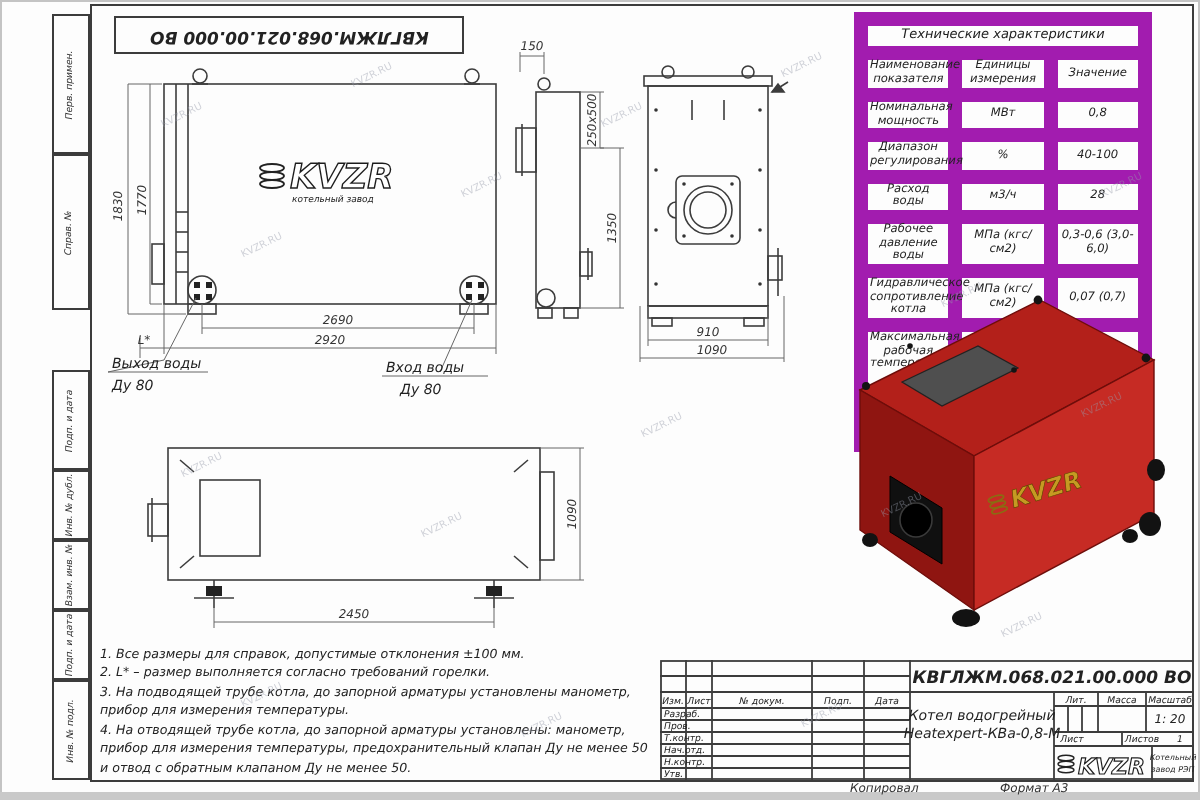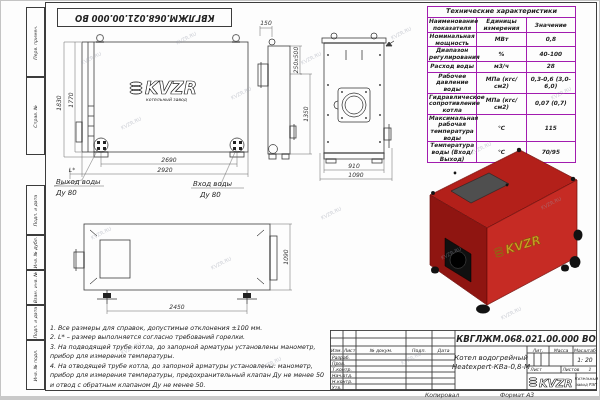--- a/index.html
+++ b/index.html
@@ -10,21 +10,21 @@
   .bottom-band{left:0;top:396px;width:600px;height:4px;background:#c9c9c9;}
   .main-frame{left:45px;top:2px;width:552px;height:389px;border:1px solid #3c3c3c;box-sizing:border-box;}
   
   .margin-cell{left:26px;width:19px;border:1px solid #3c3c3c;box-sizing:border-box;display:flex;align-items:center;justify-content:center;}
   .margin-cell span{transform:rotate(-90deg);white-space:nowrap;font-size:4.6px;font-style:italic;color:#333;}
   
   .corner-box{left:57px;top:8px;width:175px;height:19px;border:1px solid #3c3c3c;box-sizing:border-box;display:flex;align-items:center;justify-content:center;}
   .corner-box span{transform:rotate(180deg);font-size:8.5px;font-style:italic;font-weight:bold;color:#222;white-space:nowrap;}
   
   .spec{left:427px;top:6px;width:149px;border-collapse:collapse;table-layout:fixed;font-style:italic;color:#222;}
-  .spec td{border:1px solid #a21caf;padding:0 1px;text-align:center;vertical-align:middle;line-height:1.15;font-weight:bold;}
+  .spec td{border:7px solid #a21caf;padding:0 1px;text-align:center;vertical-align:middle;line-height:1.15;}
   .spec .t-title td{font-size:6.5px;height:10px;}
   .spec .t-head td{font-size:5.8px;height:14px;}
   .spec .t-row td{font-size:5.8px;}
   .spec .r-s td{height:10px;}
   .spec .r-l td{height:16px;}
   .spec .c-name{width:74px;}
   .spec .c-unit{width:35px;}
   .spec .c-val{width:40px;}
   
   .notes{left:50px;top:323px;width:278px;font-size:6.3px;font-style:italic;color:#222;line-height:1.5;}

